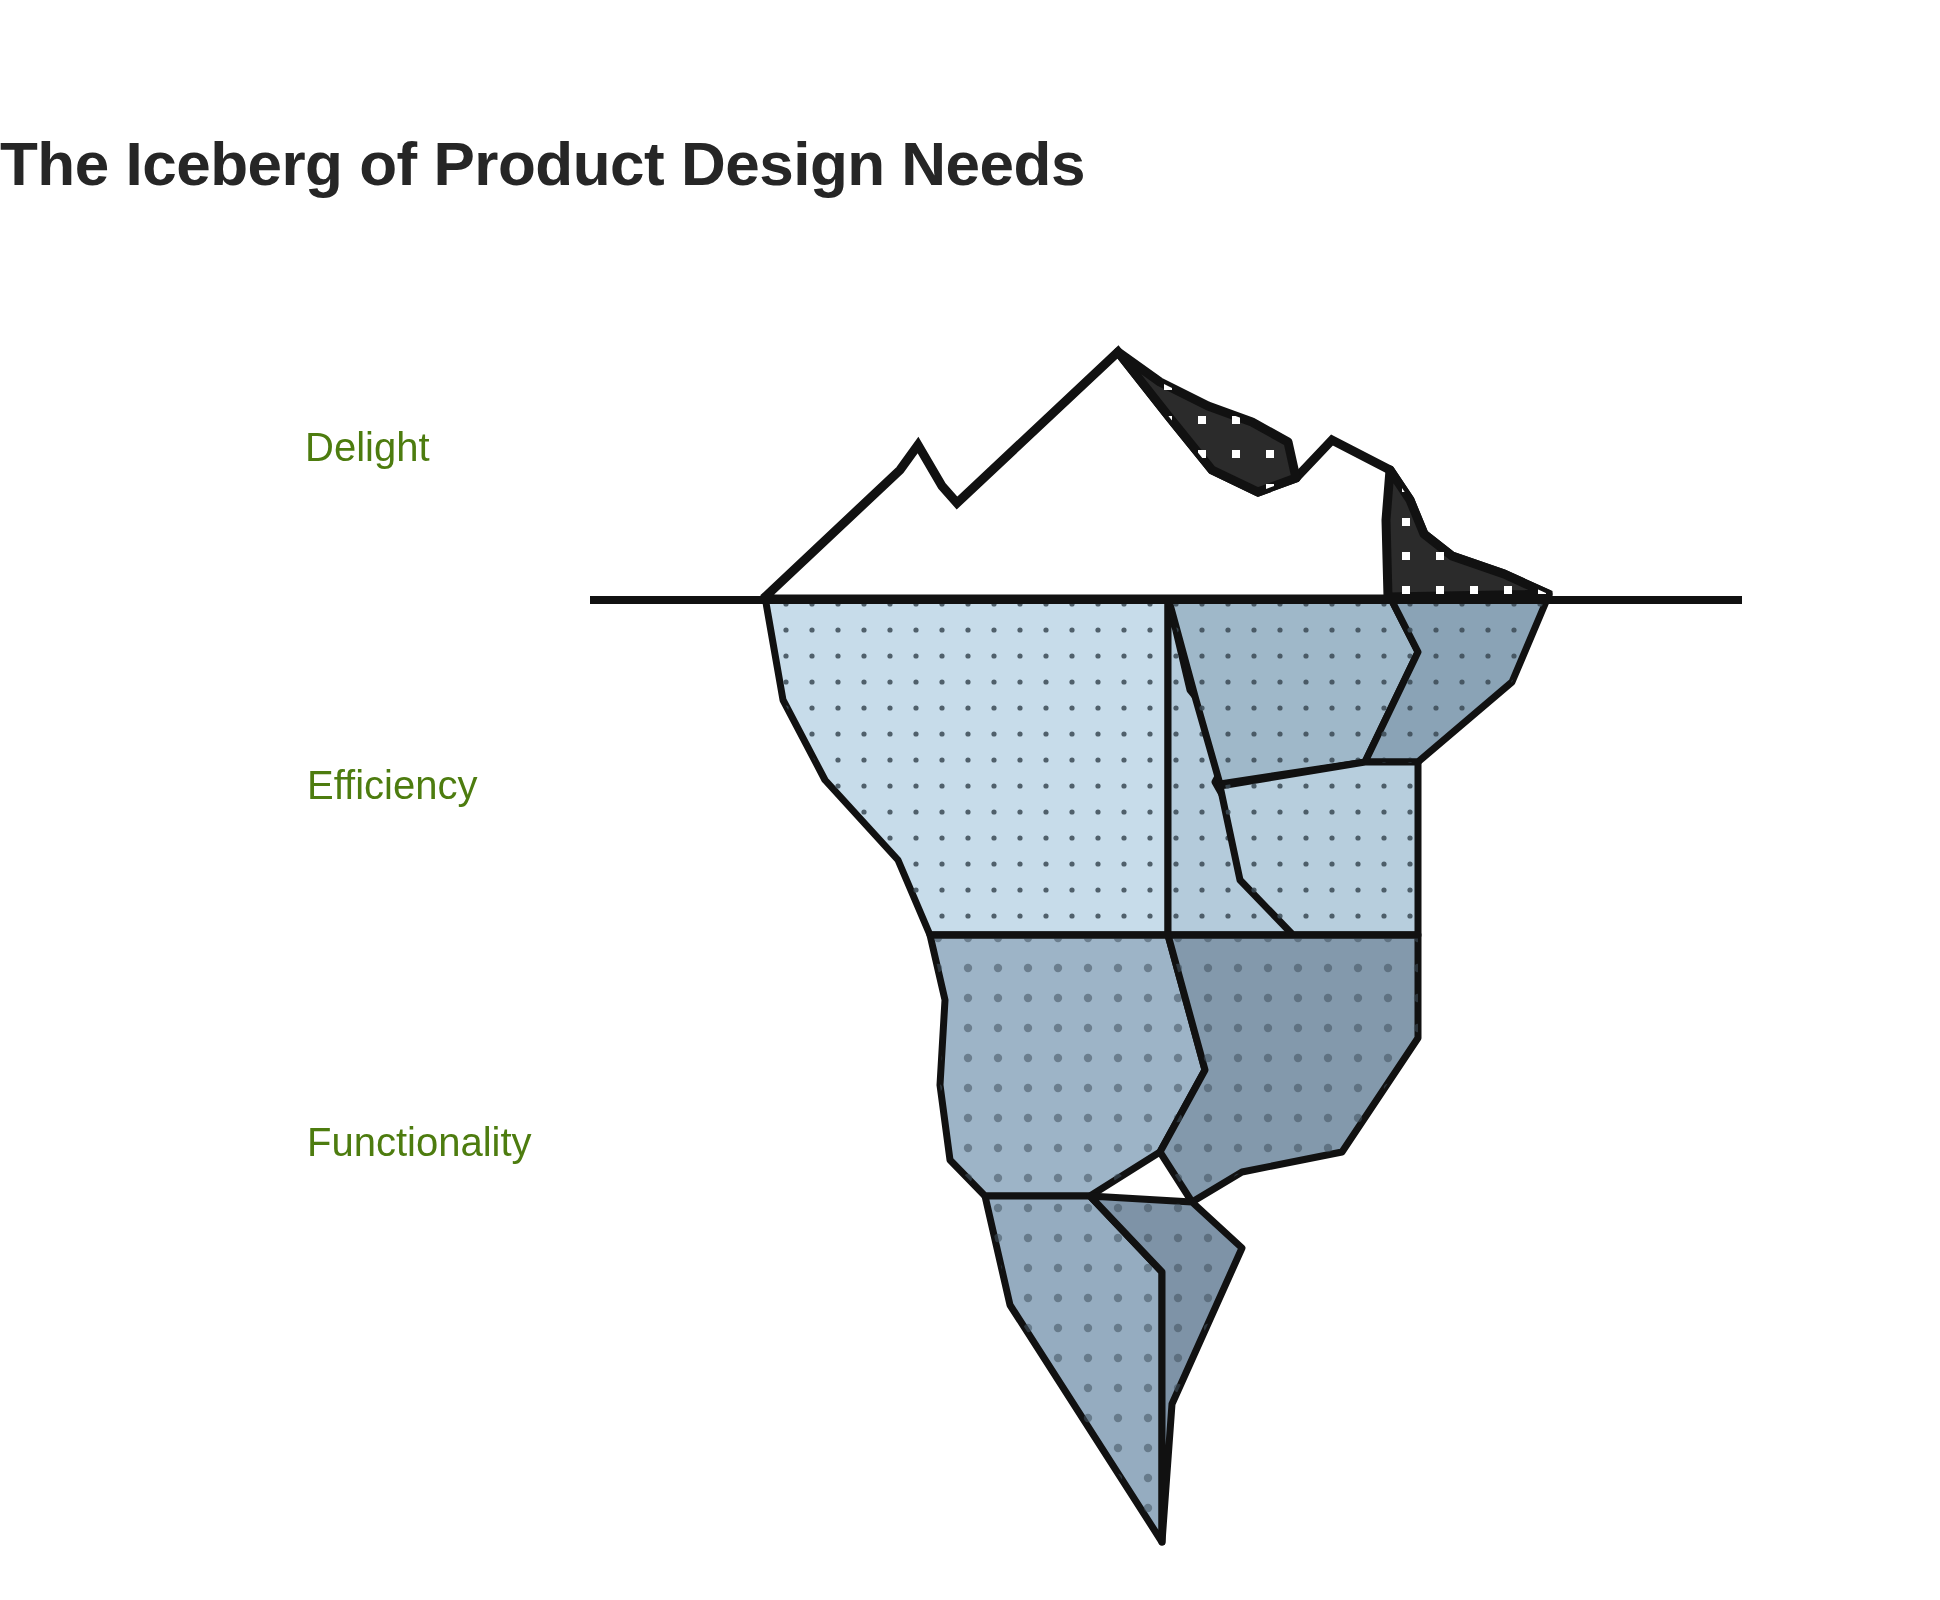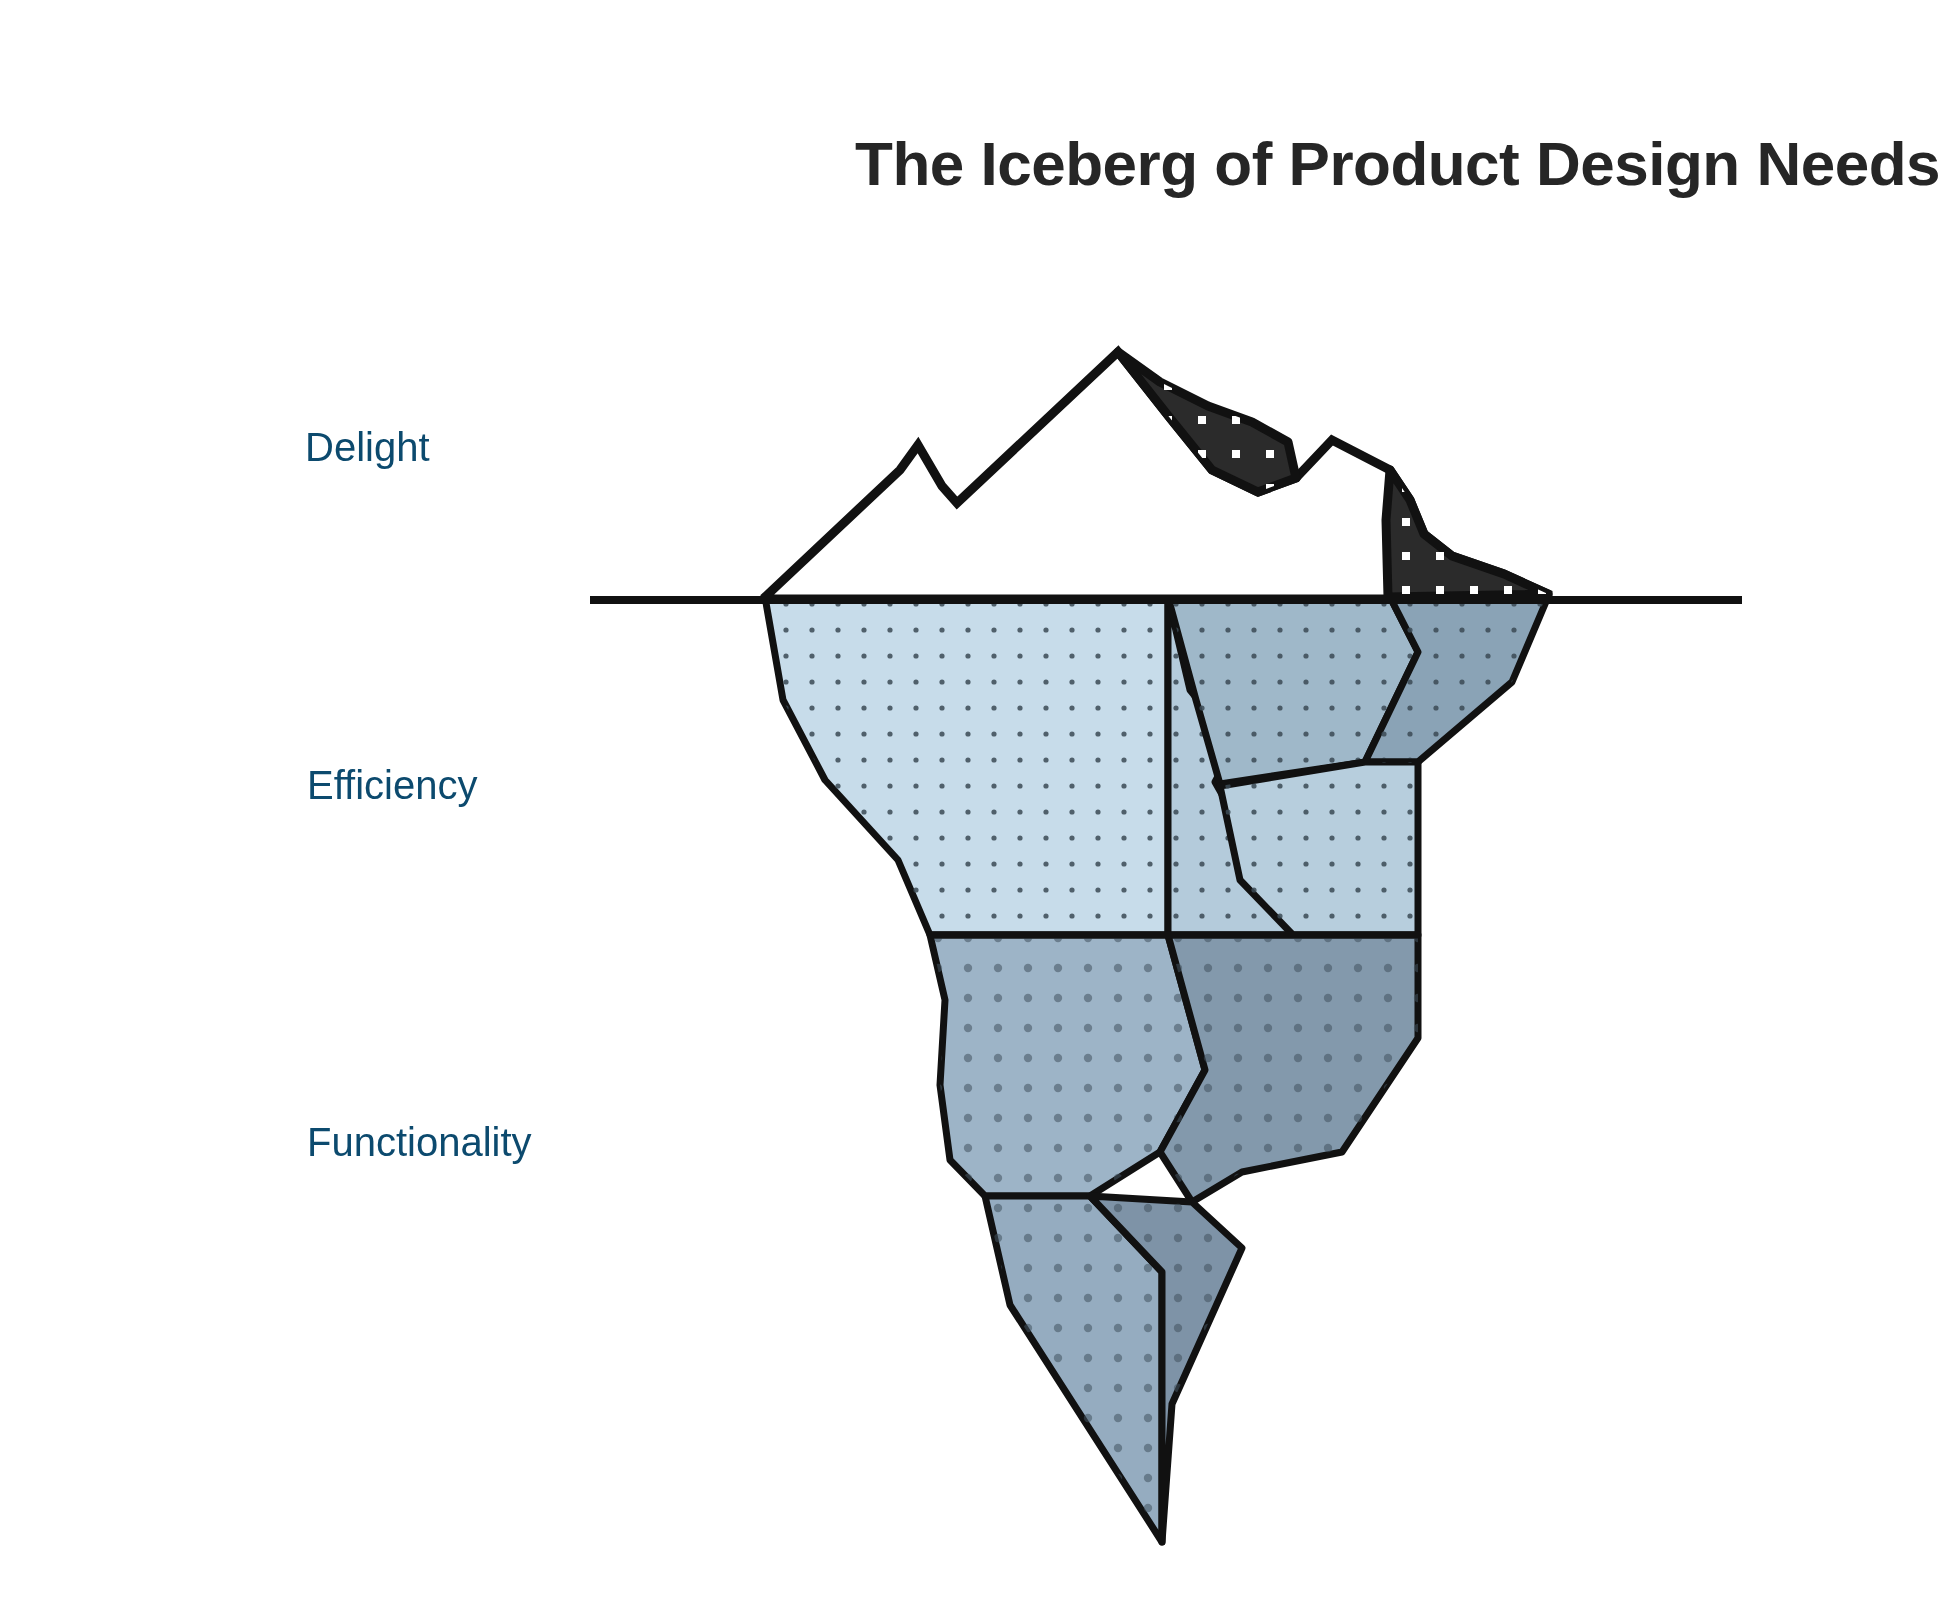--- a/index.html
+++ b/index.html
@@ -18,32 +18,32 @@
     position: relative;
     width: 1940px;
     height: 1600px;
     background: #ffffff;
   }
   #chart-title {
     position: absolute;
     left: 0;
     top: 128px;
     width: 1940px;
-    text-align: right;
+    text-align: left;
     font-size: 62px;
     font-weight: bold;
     color: #262626;
     letter-spacing: -0.5px;
     font-family: "Liberation Sans", sans-serif;
     white-space: nowrap;
   }
   .stage-label {
     position: absolute;
     font-size: 40px;
-    color: #0c4a6e;
+    color: #4d7c0f;
     font-family: "Liberation Sans", sans-serif;
     white-space: nowrap;
     text-align: right;
   }
   #label-delight   { left: 305px; top: 425px; }
   #label-efficiency{ left: 307px; top: 763px; }
   #label-functionality { left: 307px; top: 1120px; }
   #iceberg-svg {
     position: absolute;
     left: 0;

